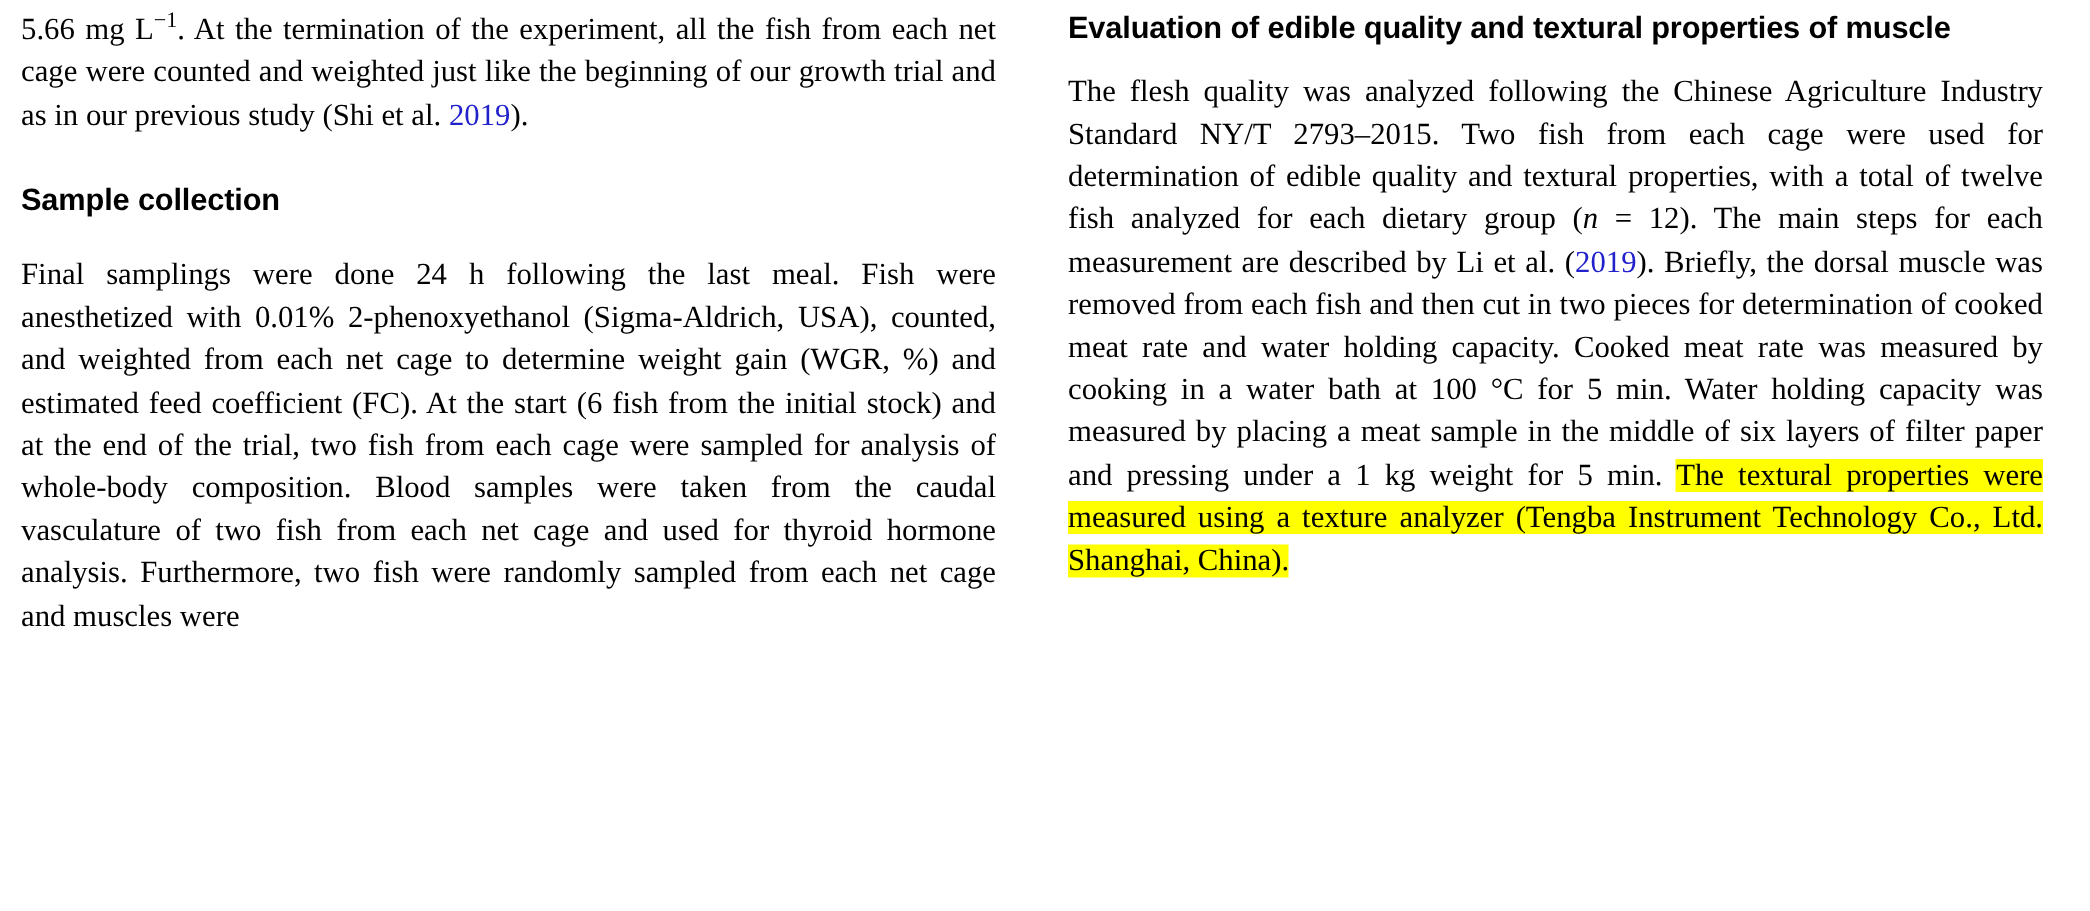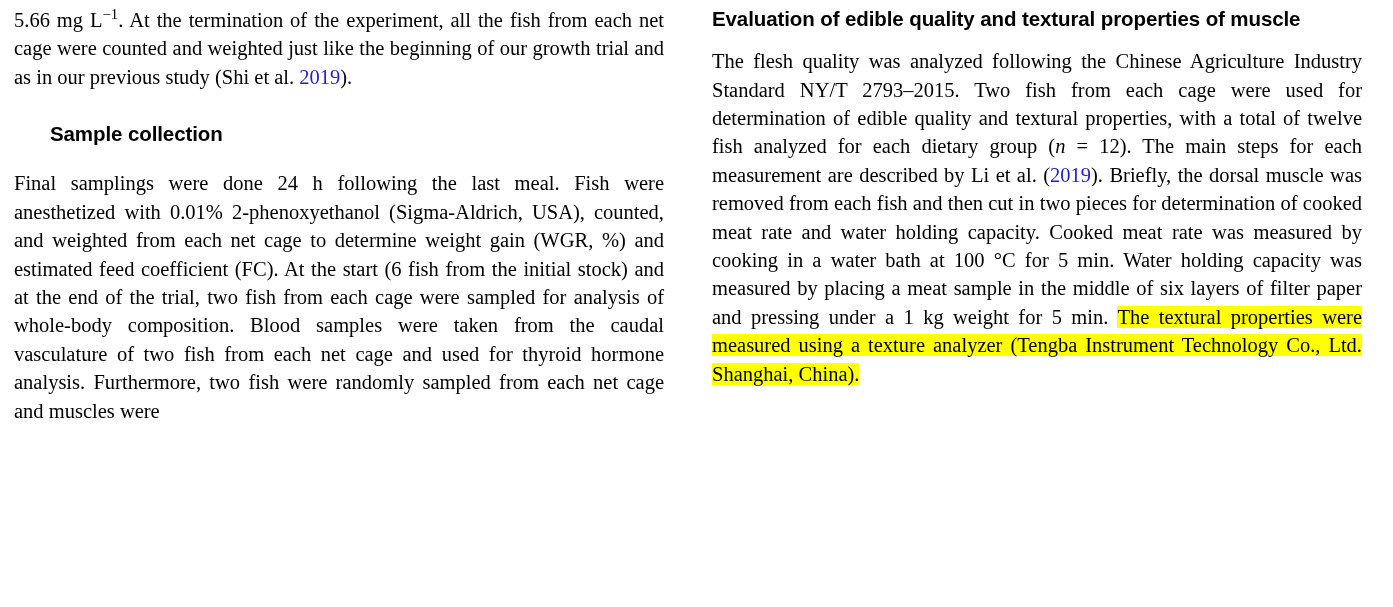--- a/index.html
+++ b/index.html
@@ -43,21 +43,20 @@
     margin: 0;
     font-family: "Liberation Sans", sans-serif;
     font-size: 20.5px;
     font-weight: bold;
     line-height: 1.28;
     letter-spacing: -0.1px;
   }
   .head-sample {
     margin-top: 30px;
     margin-bottom: 22px;
-    margin-left: 36px;
   }
   .head-eval {
     margin-top: 0px;
     margin-bottom: 15px;
   }
   .link {
     color: #2222cc;
   }
   .hl {
     background: #ffff00;

